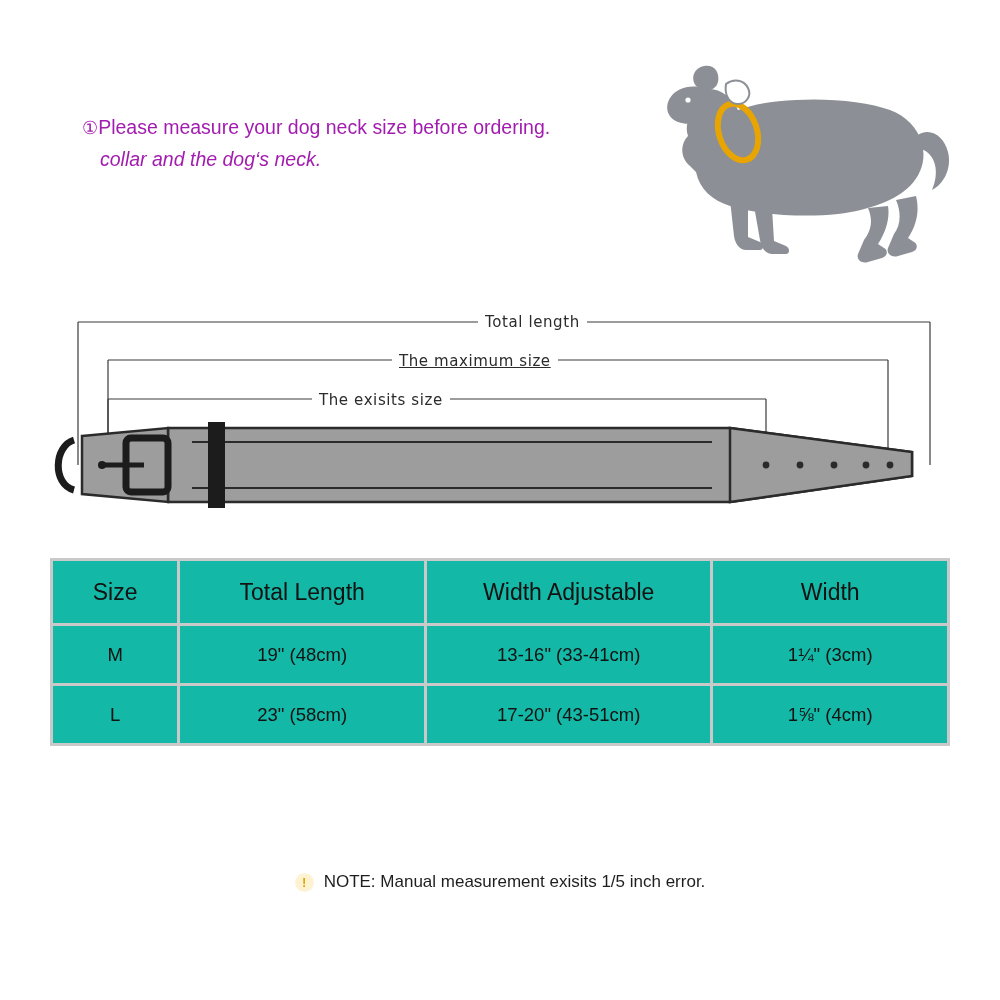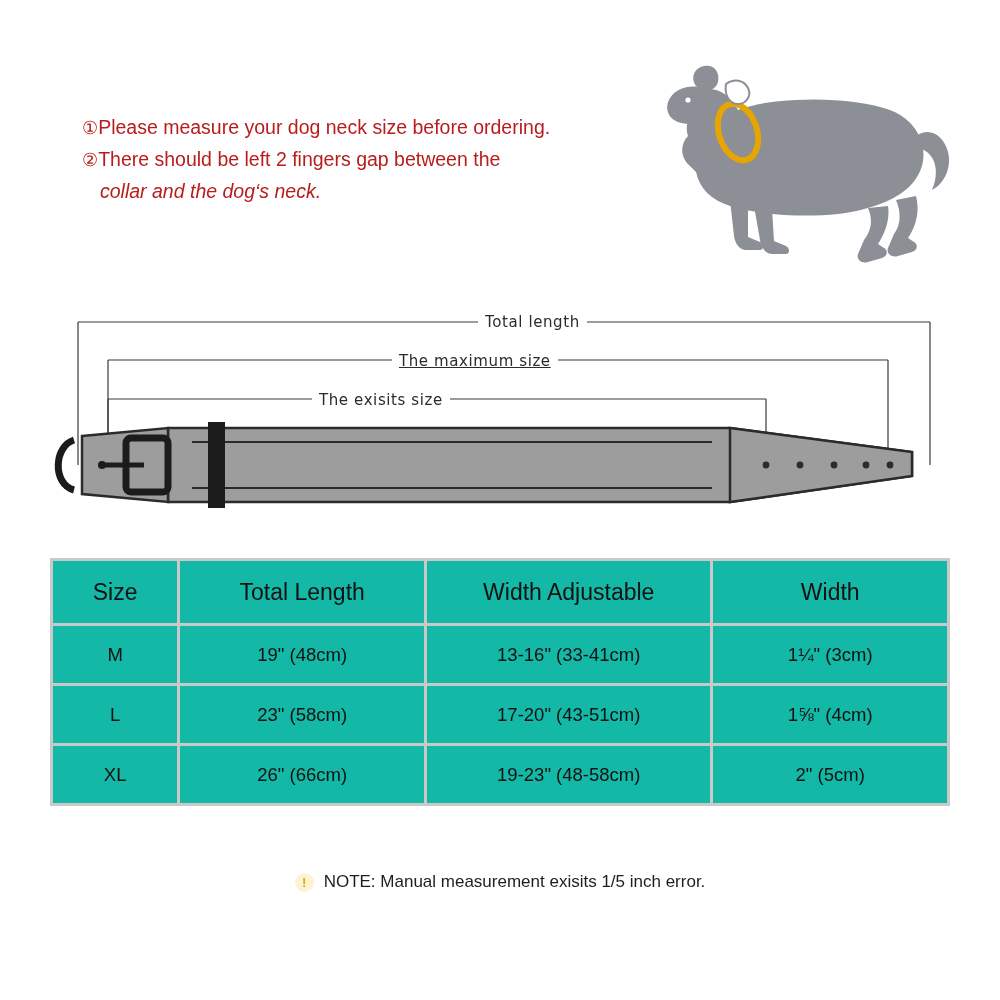--- a/index.html
+++ b/index.html
@@ -19,21 +19,21 @@
   
   .instructions {
     position: absolute;
     left: 82px;
     top: 112px;
     width: 600px;
   }
   .instr-line {
     font-size: 19.5px;
     line-height: 31px;
-    color: #b91c1c;
+    color: #a21caf;
     white-space: nowrap;
   }
   .instr-line .circ {
     font-size: 18px;
   }
   .instr-indent {
     padding-left: 18px;
     font-style: italic;
   }
 
@@ -132,23 +132,20 @@
     font-size: 17px;
     color: #1e1e1e;
   }
 </style>
 </head>
 <body>
 
 <div class="instructions">
   <div class="instr-line">
     <span class="circ">①</span><span>Please measure your dog neck size before ordering.</span>
-  </div>
-  <div class="instr-line">
-    <span class="circ">②</span><span>There should be left 2 fingers gap between the</span>
   </div>
   <div class="instr-line instr-indent">
     <span>collar and the dog‘s neck.</span>
   </div>
 </div>
 
 <div class="dog-wrap">
   <svg width="300" height="240" viewBox="0 0 300 240">
     <g>
 
@@ -250,26 +247,20 @@
         <td>19" (48cm)</td>
         <td>13-16" (33-41cm)</td>
         <td>1¼" (3cm)</td>
       </tr>
       <tr>
         <td>L</td>
         <td>23" (58cm)</td>
         <td>17-20" (43-51cm)</td>
         <td>1⅝" (4cm)</td>
       </tr>
-      <tr>
-        <td>XL</td>
-        <td>26" (66cm)</td>
-        <td>19-23" (48-58cm)</td>
-        <td>2" (5cm)</td>
-      </tr>
     </tbody>
   </table>
 </div>
 
 <div class="note-row">
   <span class="note-badge">!</span>
   <span class="note-text">NOTE: Manual measurement exisits 1/5 inch error.</span>
 </div>
 
 </body></html>

